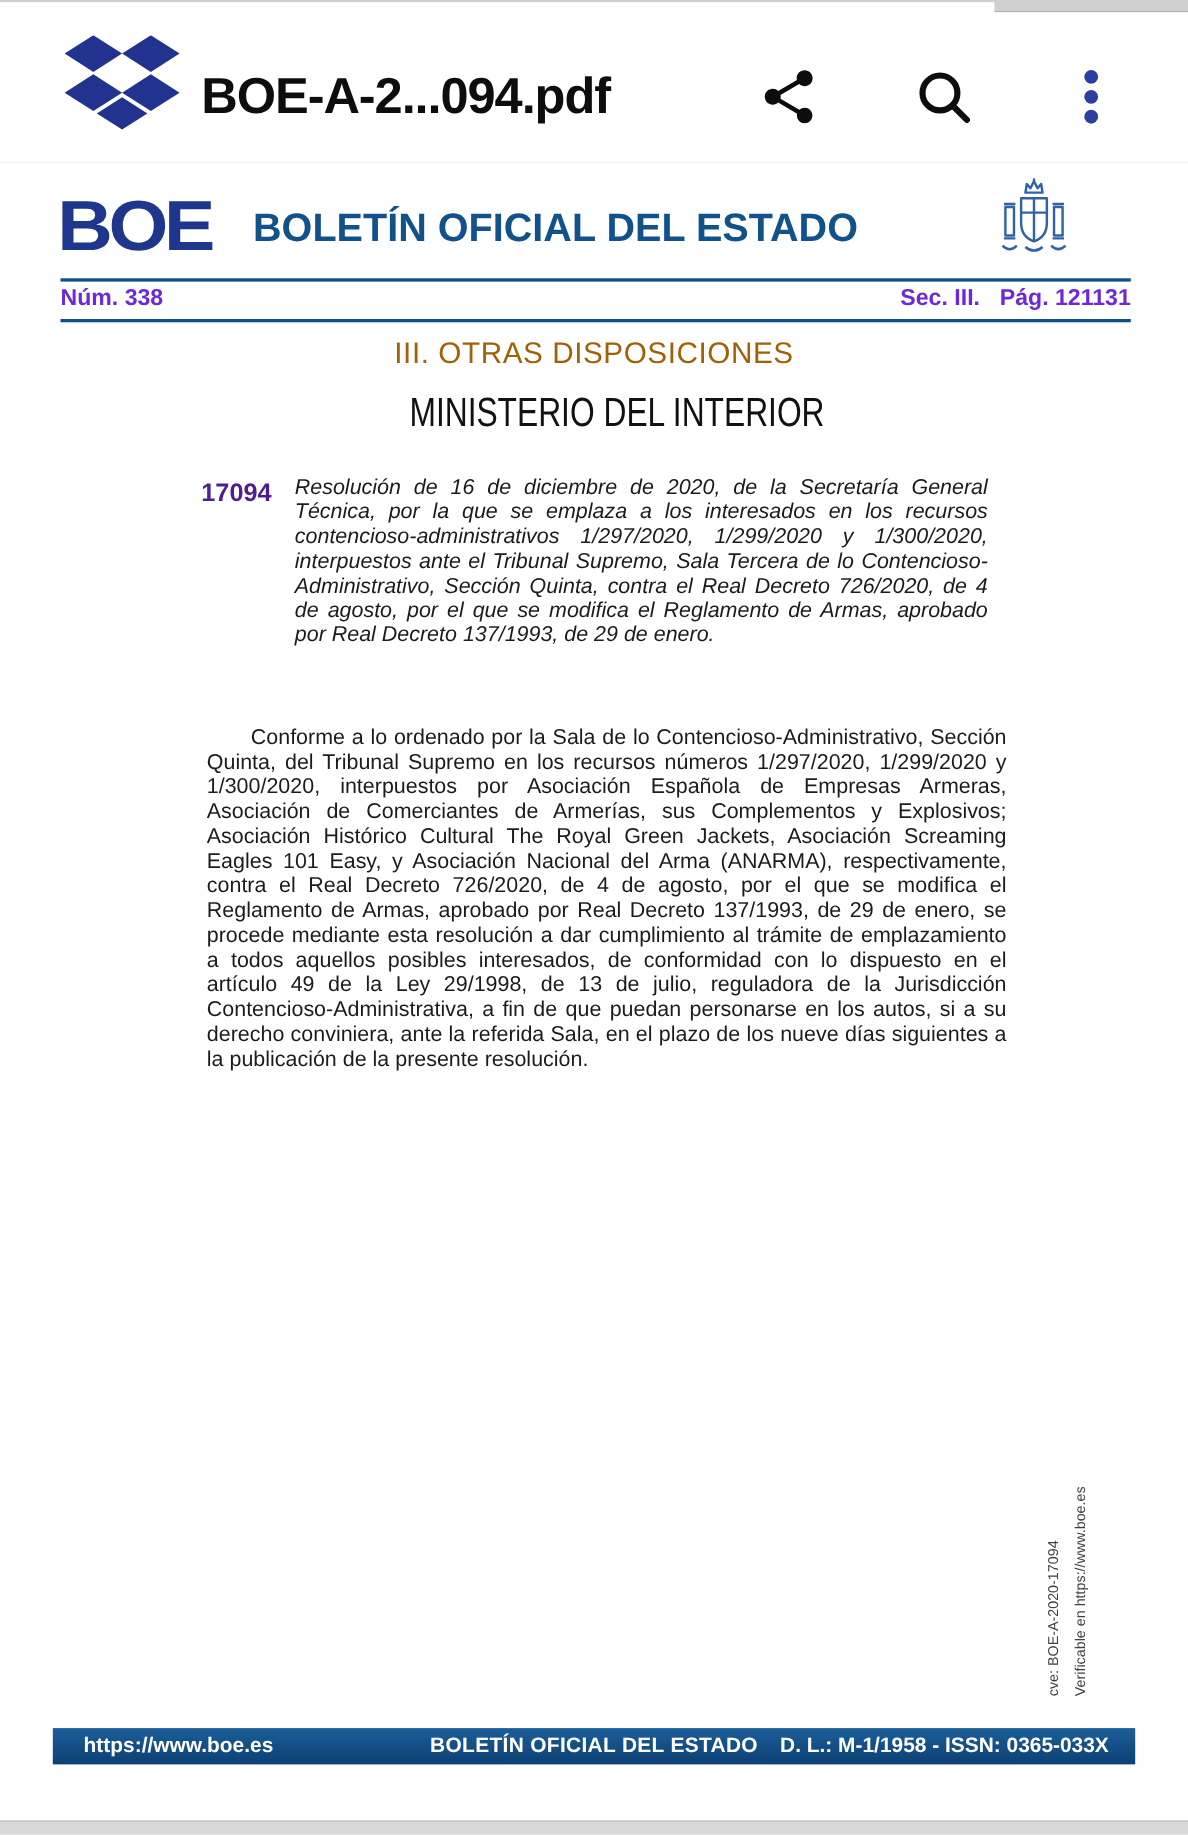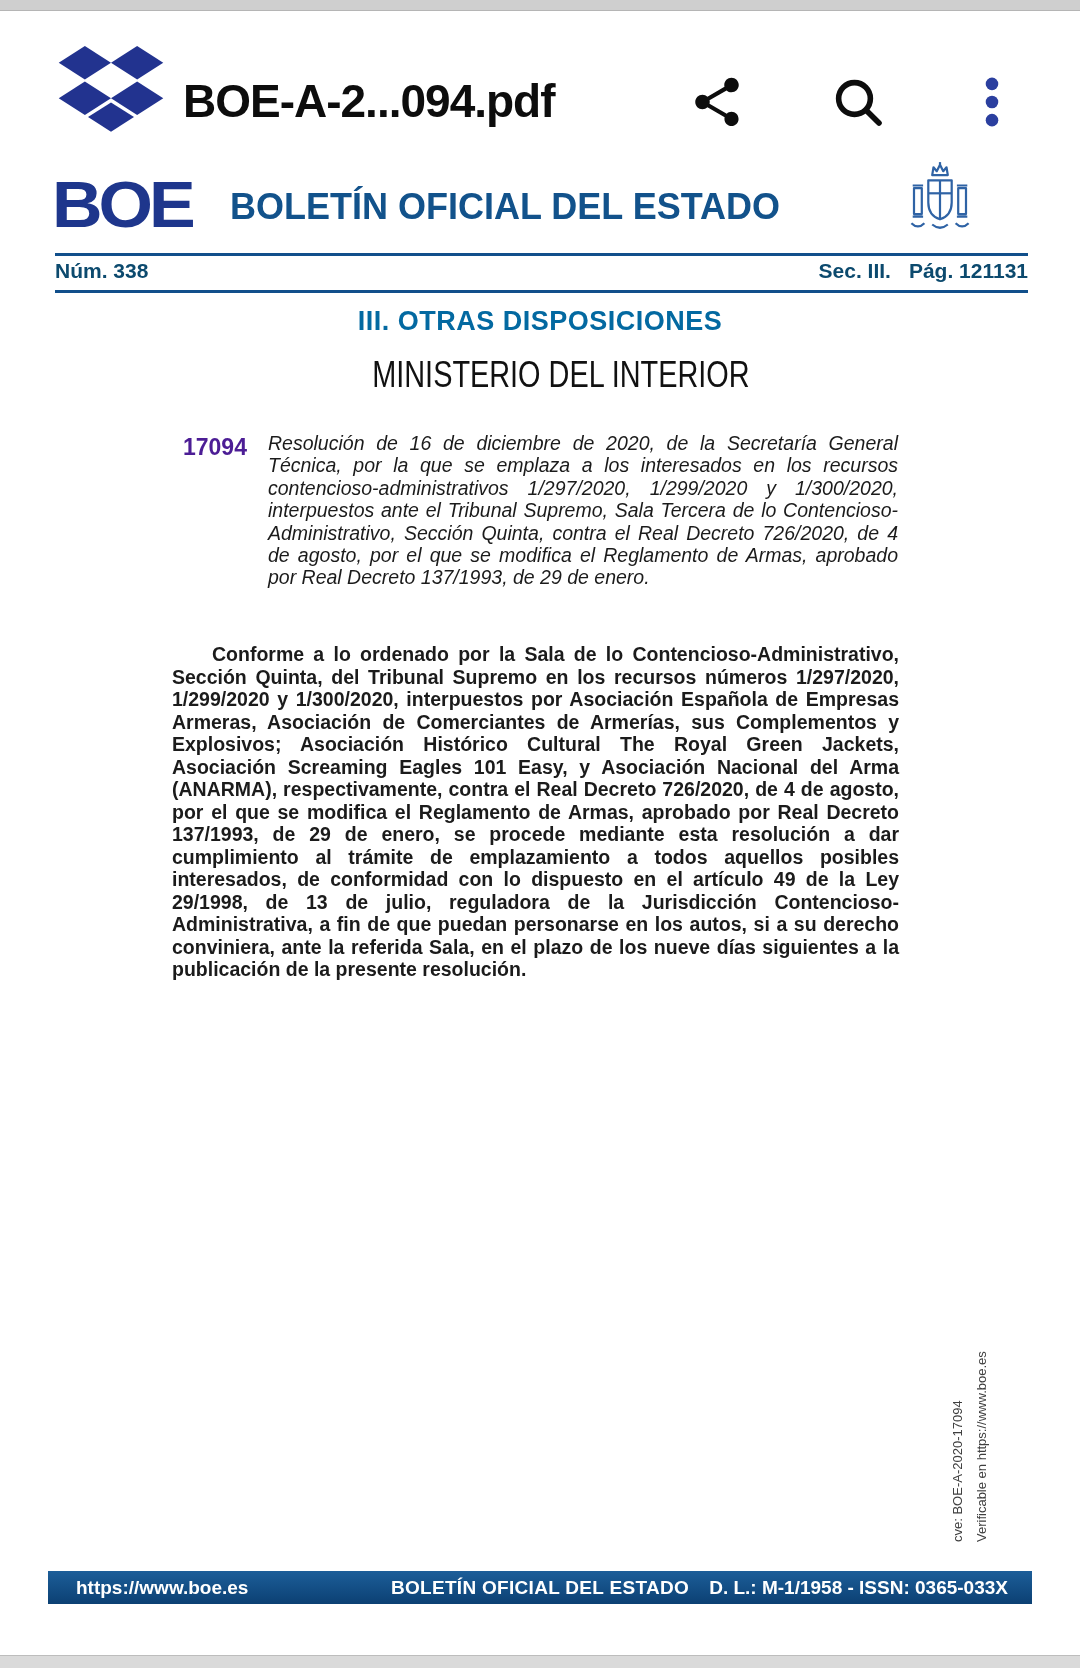--- a/index.html
+++ b/index.html
@@ -4,21 +4,21 @@
 <style>
   html,body{margin:0;padding:0;background:#e9e9e9;}
   .stage{position:relative;width:1080px;height:1668px;margin:0 auto;background:#ffffff;
          font-family:"Liberation Sans",sans-serif;overflow:hidden;}
 
   
   .status-strip{position:absolute;left:0;top:0;width:1080px;height:10px;
                 background:#cfcfcf;border-bottom:1px solid #b5b5b5;}
 
   
-  .appbar{position:absolute;left:0;top:16px;width:904px;height:138px;background:#ffffff;}
+  .appbar{position:absolute;left:0;top:2px;width:904px;height:138px;background:#ffffff;}
   .dropbox-logo{position:absolute;left:58px;top:30px;width:106px;height:92px;}
   .appbar-title{position:absolute;left:183px;top:58px;font-size:46px;font-weight:700;
                 color:#0d0d0d;letter-spacing:-1px;white-space:nowrap;}
   .icon-btn{position:absolute;top:56px;width:64px;height:64px;display:flex;
             align-items:center;justify-content:center;}
   .icon-share{left:685px;}
   .icon-search{left:826px;}
   .icon-more{left:960px;}
   .appbar-shadow{position:absolute;left:0;top:148px;width:1080px;height:24px;
                  background:linear-gradient(180deg,rgba(0,0,0,0.28),rgba(0,0,0,0));}
@@ -30,38 +30,38 @@
             color:#1e368c;letter-spacing:-4px;transform:scaleY(0.92);transform-origin:top left;
             white-space:nowrap;}
   .masthead-title{position:absolute;left:0;top:38px;width:1010px;text-align:center;
                   font-size:36px;font-weight:700;color:#12528b;letter-spacing:0px;white-space:nowrap;}
   .crest{position:absolute;left:901px;top:14px;width:78px;height:86px;}
 
   .rule{position:absolute;left:55px;width:973px;height:3px;background:#114f8b;}
   .rule-1{top:105px;}
   .rule-2{top:142px;}
   .issue-row{position:absolute;left:55px;top:111px;width:973px;height:28px;
-             color:#0c4a6e;font-size:21px;font-weight:700;text-decoration:underline;}
+             color:#6d28d9;font-size:21px;font-weight:700;text-decoration:underline;}
   .issue-num{position:absolute;left:0;top:0;}
   .issue-date{position:absolute;left:0;top:0;width:100%;text-align:center;}
   .issue-right{position:absolute;right:0;top:0;}
   .issue-sec{margin-right:18px;}
 
   .section-heading{position:absolute;left:0;top:158px;width:1080px;text-align:center;
-                   font-size:27px;font-weight:700;color:#0369a1;letter-spacing:0.5px;}
+                   font-size:27px;font-weight:400;color:#a16207;letter-spacing:0.5px;}
   .ministry{position:absolute;left:0;top:206px;width:1080px;text-align:center;color:#111;padding-left:21px;}
   .ministry span{display:inline-block;font-size:37px;font-weight:400;letter-spacing:0;
                  transform:scaleX(0.78);transform-origin:center;white-space:nowrap;}
 
   .item-number{position:absolute;left:183px;top:286px;font-size:23px;font-weight:700;color:#4c1d95;text-align:center;}
   .summary{position:absolute;left:268px;top:284px;width:630px;font-size:19.5px;
            font-style:italic;line-height:22.4px;text-align:justify;color:#1b1b1b;}
 
   .body-par{position:absolute;left:172px;width:727px;font-size:19.5px;line-height:22.5px;
-            text-align:justify;color:#1b1b1b;text-indent:40px;margin:0;font-weight:bold;}
+            text-align:justify;color:#1b1b1b;text-indent:40px;margin:16px;}
   .body-1{top:495px;}
   .body-2{top:794px;}
 
   
   .cve{position:absolute;left:946px;top:1394px;width:292px;transform:rotate(-90deg);
        transform-origin:0 0;font-size:13px;line-height:24px;color:#3f3f3f;white-space:nowrap;}
 
   
   .footer-bar{position:absolute;left:48px;top:1423px;width:984px;height:33px;
               background:linear-gradient(180deg,#1c5e99,#0c4073);

